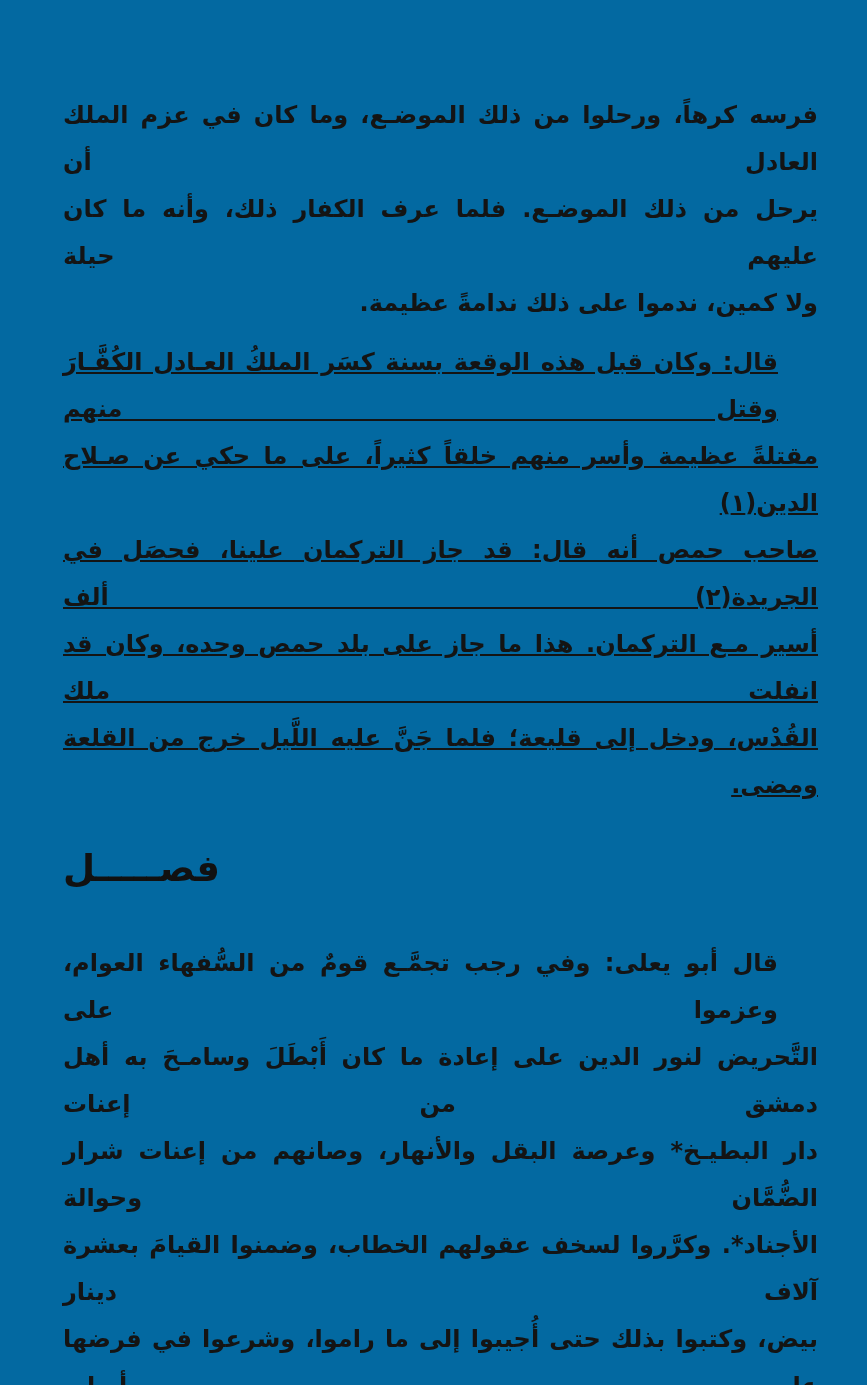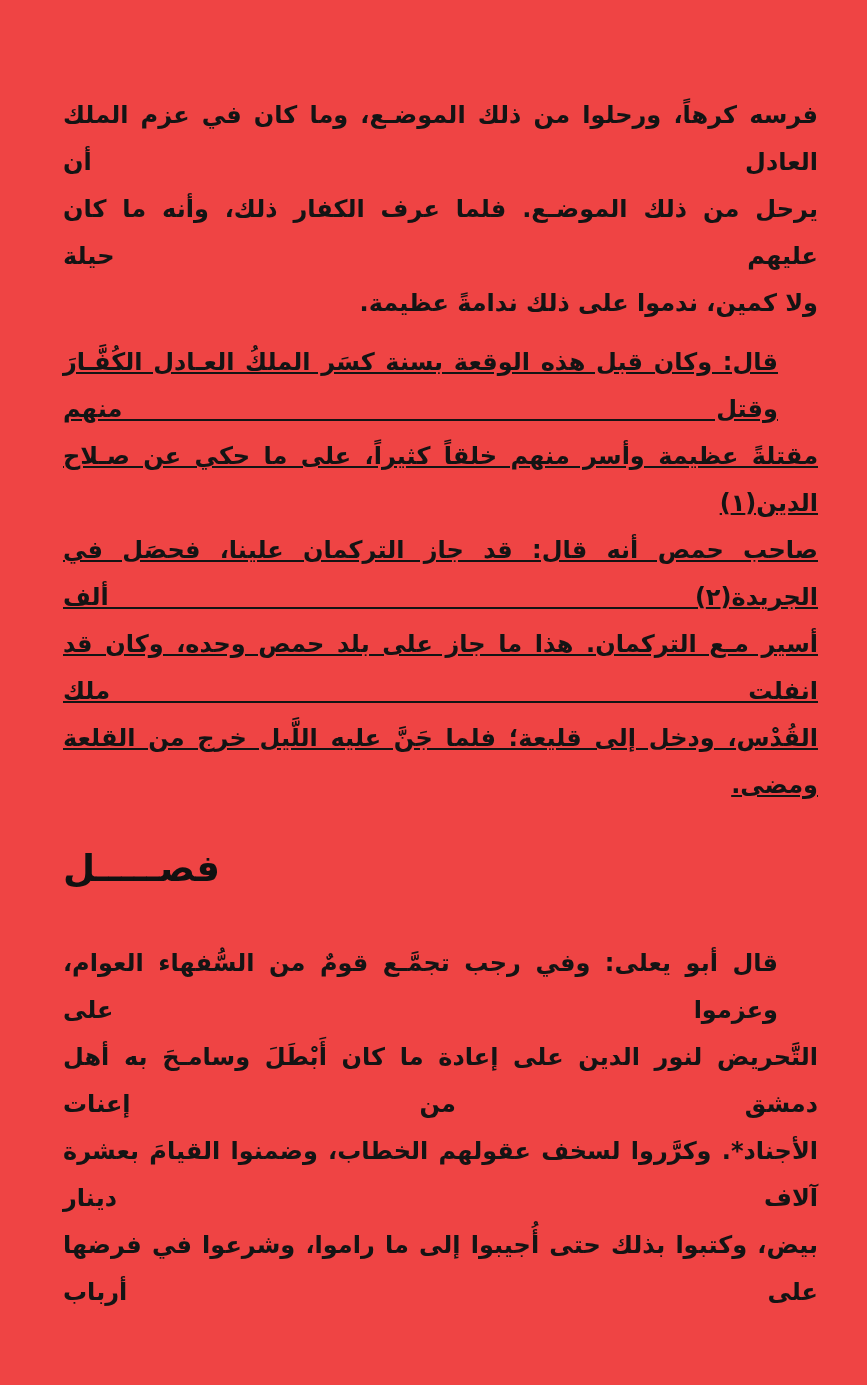--- a/index.html
+++ b/index.html
@@ -1,21 +1,21 @@
 <!DOCTYPE html>
 <html lang="ar"><head>
 <meta charset="utf-8">
 <style>
   html, body { margin: 0; padding: 0; background: #e8e8e4; }
   .page {
     position: relative;
     width: 867px;
     height: 1385px;
     margin: 0 auto;
-    background: #ef4444;
+    background: #0369a1;
     box-sizing: border-box;
     padding: 92px 49px 0 63px;
     direction: rtl;
     font-family: "DejaVu Sans", sans-serif;
     color: #141414;
     overflow: hidden;
   }
   .text-block { width: 100%; }
   .para {
     font-size: 24px;
@@ -56,19 +56,20 @@
         <div class="line">صاحب حمص أنه قال: قد جاز التركمان علينا، فحصَل في الجريدة(٢) ألف</div>
         <div class="line">أسير مـع التركمان. هذا ما جاز على بلد حمص وحده، وكان قد انفلت ملك</div>
         <div class="line last">القُدْس، ودخل إلى قليعة؛ فلما جَنَّ عليه اللَّيل خرج من القلعة ومضى.</div>
       </div>
 
     <h2 class="fasl">فصـــــل</h2>
 
     <div class="para justify-all">
         <div class="line first-indent">قال أبو يعلى: وفي رجب تجمَّـع قومٌ من السُّفهاء العوام، وعزموا على</div>
         <div class="line">التَّحريض لنور الدين على إعادة ما كان أَبْطَلَ وسامـحَ به أهل دمشق من إعنات</div>
+        <div class="line">دار البطيـخ* وعرصة البقل والأنهار، وصانهم من إعنات شرار الضُّمَّان وحوالة</div>
         <div class="line">الأجناد*. وكرَّروا لسخف عقولهم الخطاب، وضمنوا القيامَ بعشرة آلاف دينار</div>
         <div class="line">بيض، وكتبوا بذلك حتى أُجيبوا إلى ما راموا، وشرعوا في فرضها على أرباب</div>
       </div>
 
   </div>
 
 </div>
 
 </body></html>

